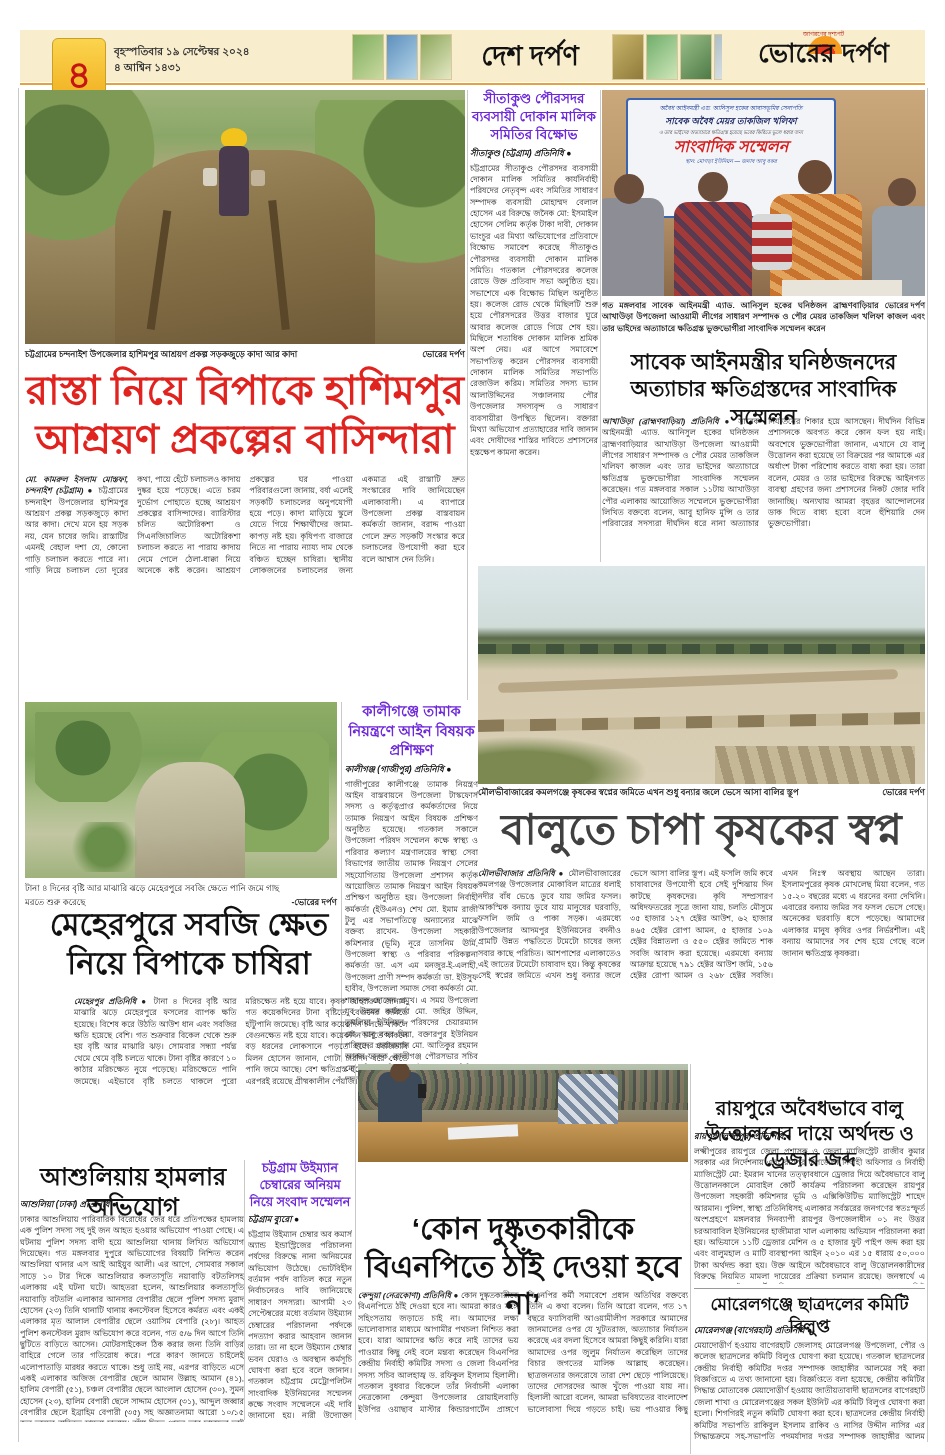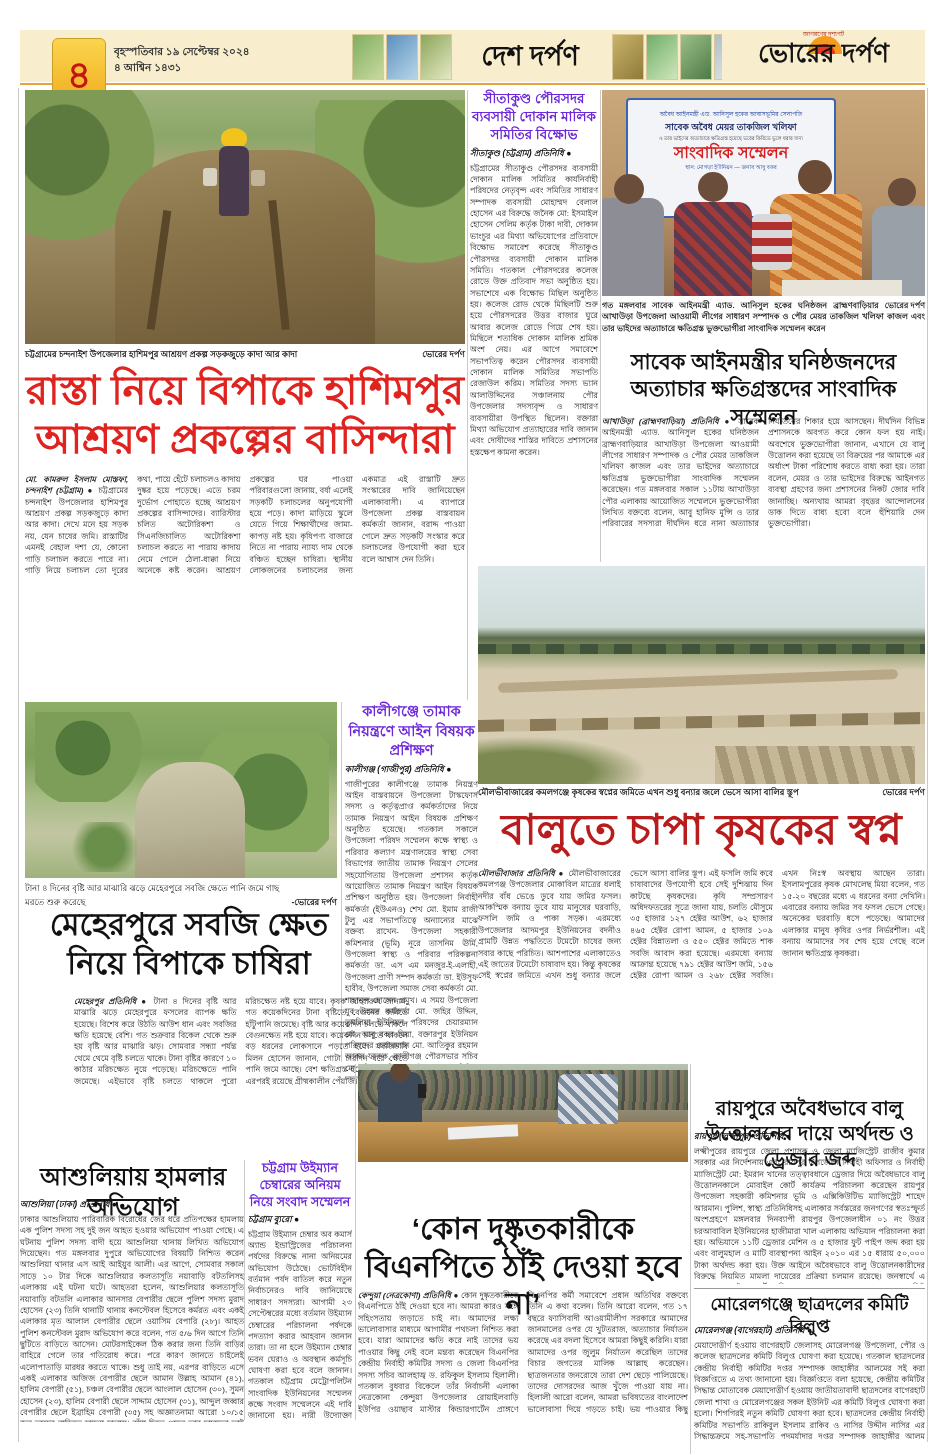--- a/index.html
+++ b/index.html
@@ -15,21 +15,21 @@
   .masthead{background:#f8edcd;text-align:center;}
   .mast-tag{font-size:6px;color:#b02018;line-height:8px;}
   .mast-title{font-size:26px;font-weight:bold;color:#131313;line-height:30px;position:relative;z-index:2;}
   .sun{position:absolute;width:34px;height:18px;left:86px;top:6px;border-radius:17px 17px 0 0;
        background:radial-gradient(circle at 50% 100%, #e8391f 0 40%, #f59b1e 41% 75%, #f8c23a 76%);z-index:1;}
   .orange-rule{background:#e6a23c;}
   .photo{overflow:hidden;}
   .caprow{display:flex;justify-content:space-between;align-items:flex-end;font-size:8.5px;font-weight:bold;color:#222;}
   .caprow .crd{font-weight:bold;white-space:nowrap;margin-left:6px;}
   .headline-red{color:#e0231f;font-weight:bold;font-size:40px;line-height:1.22;text-align:center;}
-  .headline-xl{color:#b91c1c;font-weight:bold;font-size:42px;line-height:1.15;text-align:center;}
+  .headline-xl{color:#404040;font-weight:bold;font-size:42px;line-height:1.15;text-align:center;}
   .headline-lg{color:#111;font-weight:bold;font-size:29px;line-height:1.25;text-align:center;}
   .headline-md{color:#111;font-weight:bold;font-size:19.5px;line-height:1.3;text-align:center;}
   .headline-sm{color:#6d28d9;font-weight:bold;font-size:13.5px;line-height:1.35;text-align:center;}
   .byline{font-size:8.5px;font-weight:bold;font-style:italic;color:#111;margin:2px 0;}
   .body-txt{font-size:8px;line-height:1.42;text-align:justify;color:#222;}
   .cols2{column-count:2;column-gap:9px;}
   .cols3{column-count:3;column-gap:9px;}
   .cols4{column-count:4;column-gap:9px;}
   .byl-inline{font-weight:bold;font-style:italic;}
   .vline{background:#c9c9c9;width:1px;}
@@ -90,21 +90,21 @@
 
   <div class="abs" style="left:470px;top:90px;width:128px;height:472px;">
     <div class="headline-sm">সীতাকুণ্ড পৌরসদর ব্যবসায়ী দোকান মালিক সমিতির বিক্ষোভ</div>
     <div class="byline">সীতাকুণ্ড (চট্টগ্রাম) প্রতিনিধি ●</div>
     <div class="body-txt">চট্টগ্রামের সীতাকুণ্ড পৌরসদর ব্যবসায়ী দোকান মালিক সমিতির কার্যনির্বাহী পরিষদের নেতৃবৃন্দ এবং সমিতির সাধারণ সম্পাদক ব্যবসায়ী মোহাম্মদ বেলাল হোসেন এর বিরুদ্ধে জনৈক মো: ইসমাইল হোসেন সেলিম কর্তৃক টাকা দাবী, দোকান ভাংচুর এর মিথ্যা অভিযোগের প্রতিবাদে বিক্ষোভ সমাবেশ করেছে সীতাকুণ্ড পৌরসদর ব্যবসায়ী দোকান মালিক সমিতি। গতকাল পৌরসদরের কলেজ রোডে উক্ত প্রতিবাদ সভা অনুষ্ঠিত হয়। সভাশেষে এক বিক্ষোভ মিছিল অনুষ্ঠিত হয়। কলেজ রোড থেকে মিছিলটি শুরু হয়ে পৌরসদরের উত্তর বাজার ঘুরে আবার কলেজ রোডে গিয়ে শেষ হয়। মিছিলে শতাধিক দোকান মালিক শ্রমিক অংশ নেয়। এর আগে সমাবেশে সভাপতিত্ব করেন পৌরসদর ব্যবসায়ী দোকান মালিক সমিতির সভাপতি রেজাউল করিম। সমিতির সদস্য ভ্যান আলাউদ্দিনের সঞ্চালনায় পৌর উপজেলার সদস্যবৃন্দ ও সাধারণ ব্যবসায়ীরা উপস্থিত ছিলেন। বক্তারা মিথ্যা অভিযোগ প্রত্যাহারের দাবি জানান এবং দোষীদের শাস্তির দাবিতে প্রশাসনের হস্তক্ষেপ কামনা করেন।</div>
   </div>
   <div class="abs vline" style="left:467px;top:90px;height:610px;"></div>
   <div class="abs vline" style="left:600px;top:90px;height:472px;"></div>
 
   <div class="abs photo" style="left:602px;top:90px;width:323px;height:206px;background:linear-gradient(180deg,#caa87b 0%,#b9946a 55%,#8a6a4a 100%);">
-    <div class="fig" style="left:24px;top:8px;width:210px;height:120px;background:#f2f4f8;border:2px solid #3a63b0;border-radius:4px;padding:9px 4px;box-sizing:border-box;overflow:hidden;">
+    <div class="fig" style="left:24px;top:8px;width:210px;height:120px;background:#f2f4f8;border:2px solid #3a63b0;border-radius:4px;padding:3px 4px;box-sizing:border-box;overflow:hidden;font-style:italic;">
       <div style="font-size:6px;color:#20439a;text-align:center;">অবৈধ আইনমন্ত্রী এড. আনিসুল হকের আবাসভূমির সেনাপতি</div>
       <div style="font-size:9px;font-weight:bold;color:#15205e;text-align:center;">সাবেক অবৈধ মেয়র তাকজিল খলিফা</div>
       <div style="font-size:5px;color:#444;text-align:center;">ও তার ভাইদের অত্যাচারে ক্ষতিগ্রস্ত হয়েছে ভবের কিরিতে ভুলে ধরার জন্য</div>
       <div style="font-size:16px;font-weight:bold;color:#d81f1f;text-align:center;line-height:1.3;">সাংবাদিক সম্মেলন</div>
       <div style="font-size:5.5px;color:#20439a;text-align:center;">স্থান: মোগড়া ইউনিয়ন — জনাব আবু বকর</div>
     </div>
     <div class="fig" style="left:-8px;top:108px;width:70px;height:98px;background:#8d8d95;border-radius:14px 14px 0 0;"></div>
     <div class="fig" style="left:12px;top:84px;width:30px;height:30px;background:#6b4d3b;border-radius:50%;"></div>
     <div class="fig" style="left:72px;top:112px;width:78px;height:94px;background:repeating-linear-gradient(45deg,#a33a3a 0 6px,#5a3a50 6px 12px);border-radius:14px 14px 0 0;"></div>
     <div class="fig" style="left:96px;top:82px;width:30px;height:30px;background:#6b4d3b;border-radius:50%;"></div>

